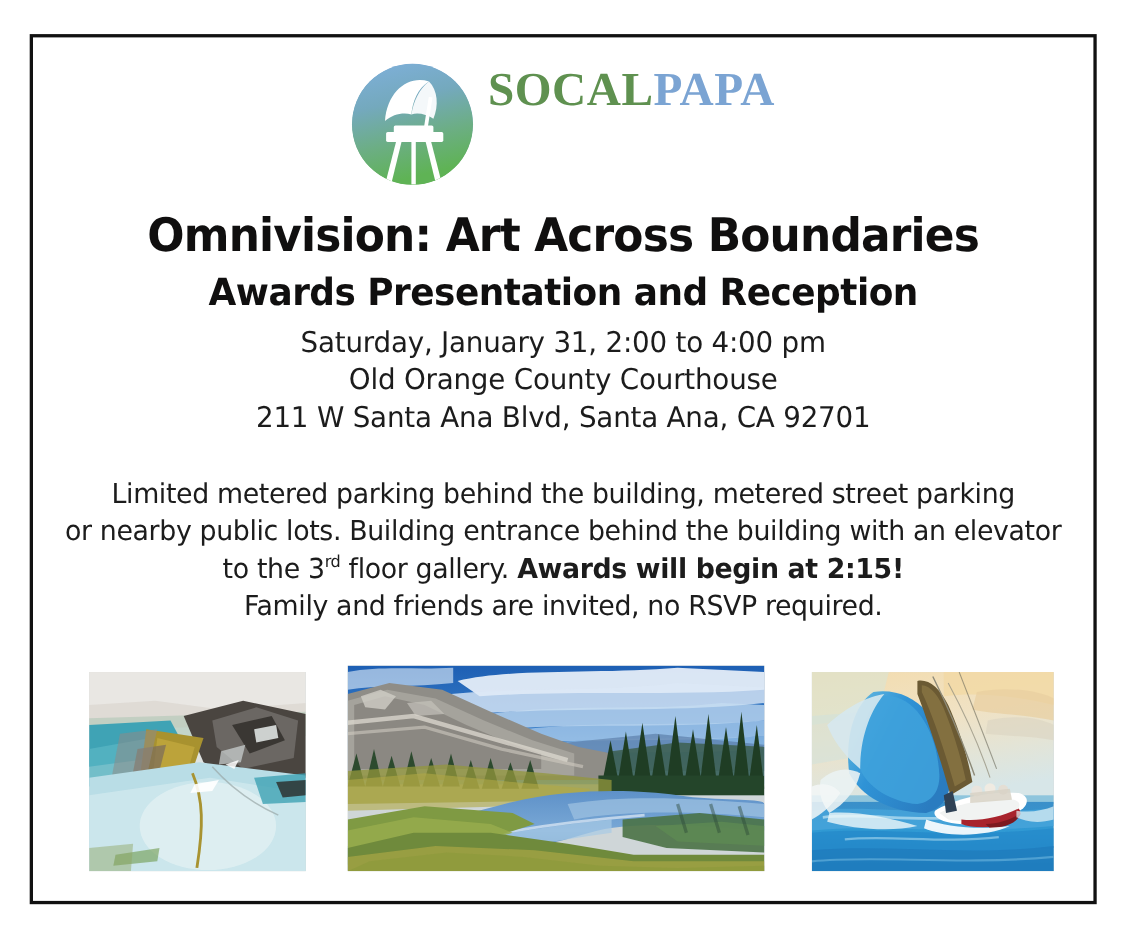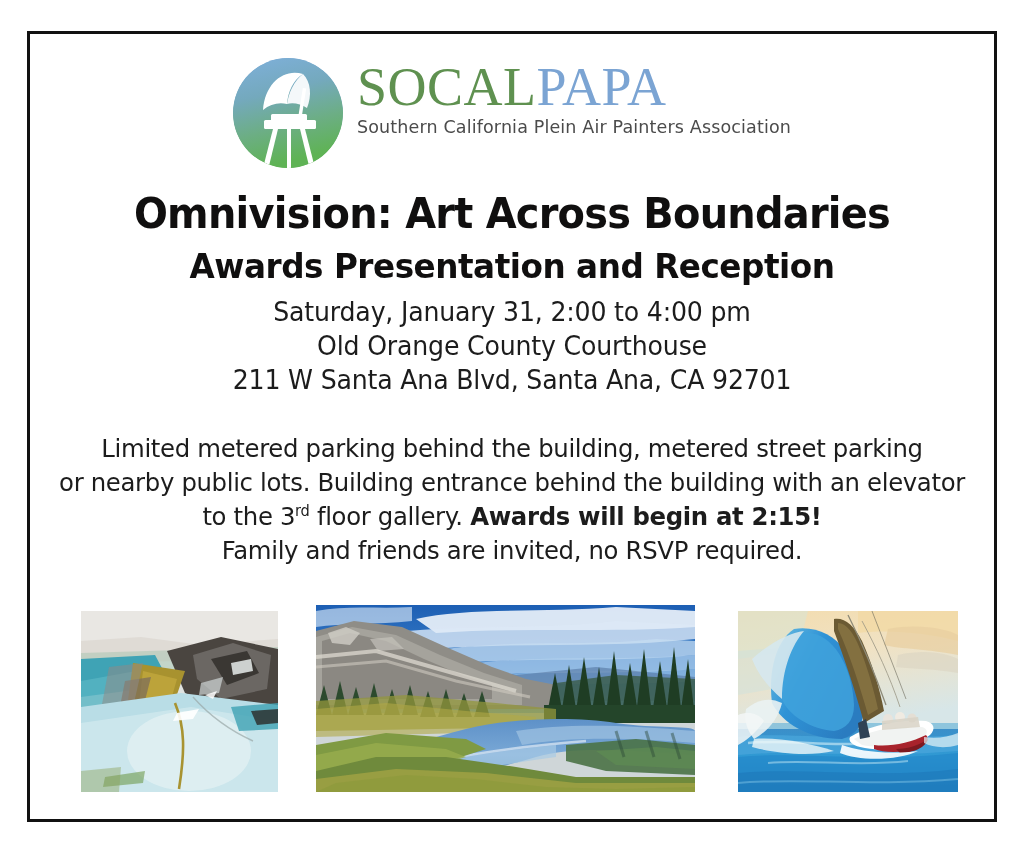--- a/index.html
+++ b/index.html
@@ -55,24 +55,25 @@
   #logo-mark svg { display:block; width:100%; height:100%; }
 
   #logo-words {
     display: flex;
     flex-direction: column;
     justify-content: flex-start;
     padding-top: 6px;
   }
   #logo-wordmark {
     font-family: "Liberation Serif", "DejaVu Serif", serif;
-    font-size: 54px;
+    font-size: 43px;
     line-height: 0.95;
     letter-spacing: 0.5px;
     white-space: nowrap;
+    font-weight: bold;
   }
   #logo-wordmark .socal { color: #5f9150; }
   #logo-wordmark .papa  { color: #7ba4d3; }
   #logo-tagline {
     font-family: "DejaVu Sans", "Liberation Sans", sans-serif;
     font-size: 17.5px;
     color: #4b4b4b;
     letter-spacing: 0.15px;
     margin-top: 4px;
     white-space: nowrap;
@@ -180,21 +181,20 @@
           <rect x="31" y="62" width="52" height="9" rx="1.5" fill="#ffffff"></rect>
           <rect x="38" y="56" width="36" height="7" rx="1.5" fill="#ffffff"></rect>
 
           <path d="M40 71 L30 110 L35.5 110 L45 71 Z" fill="#ffffff"></path>
           <path d="M72 71 L82 110 L76.5 110 L67 71 Z" fill="#ffffff"></path>
           <path d="M54 71 L54 110 L58 110 L58 71 Z" fill="#ffffff"></path>
         </svg>
       </div>
       <div id="logo-words">
         <div id="logo-wordmark"><span class="socal">SOCAL</span><span class="papa">PAPA</span></div>
-        <div id="logo-tagline">Southern California Plein Air Painters Association</div>
       </div>
     </div>
   </div>
 
   <div id="title-main">Omnivision: Art Across Boundaries</div>
   <div id="title-sub">Awards Presentation and Reception</div>
 
   <div id="event-details">
     <span class="detail-line">Saturday, January 31, 2:00 to 4:00 pm</span>
     <span class="detail-line">Old Orange County Courthouse</span>

